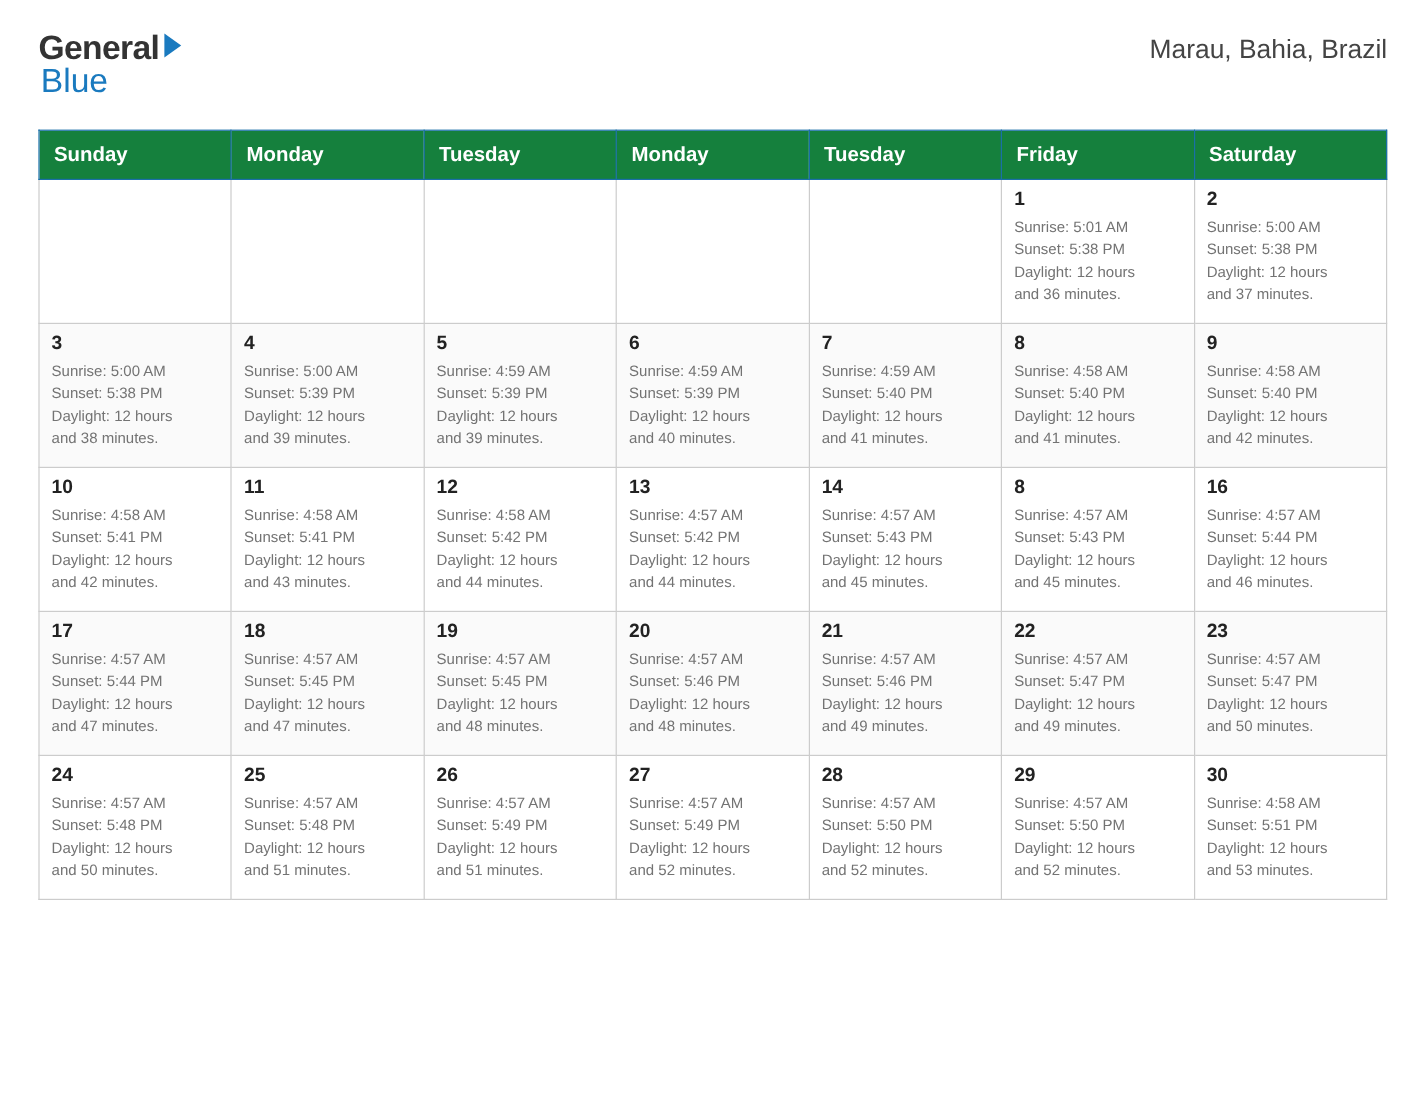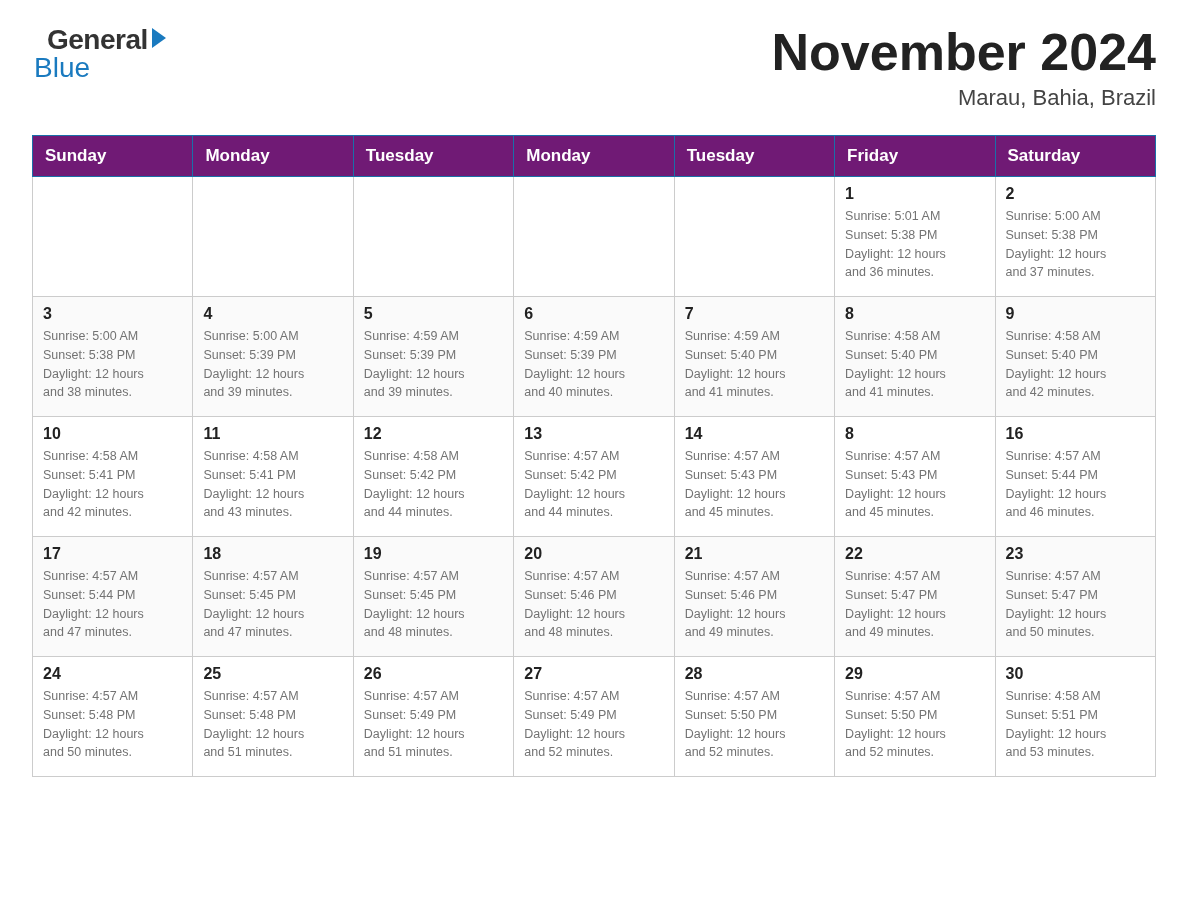--- a/index.html
+++ b/index.html
@@ -17,21 +17,20 @@
       margin-bottom: 24px;
     }
     .logo {
       display: flex;
       flex-direction: column;
       align-items: flex-start;
     }
     .logo-top {
       display: flex;
       align-items: center;
-      margin-left: 15px;
     }
     .logo-general {
       font-size: 28px;
       font-weight: bold;
       color: #333;
       letter-spacing: -0.5px;
     }
     .logo-triangle {
       width: 0;
       height: 0;
@@ -98,36 +97,35 @@
     .empty-cell {
       background: #f9f9f9;
     }
     tr:nth-child(even) td {
       background: #fafafa;
     }
     tr:nth-child(odd) td {
       background: #fff;
     }
     .calendar-table thead tr th {
-      background: #701a75;
+      background: #15803d;
     }
   </style>
 </head>
 <body>
 
 <div class="header-area">
   <div class="logo">
     <div class="logo-top">
       <span class="logo-general">General</span>
       <div class="logo-triangle"></div>
     </div>
     <span class="logo-blue">Blue</span>
   </div>
   <div class="title-area">
-    <div class="month-title">November 2024</div>
     <div class="location">Marau, Bahia, Brazil</div>
   </div>
 </div>
 
 <table class="calendar-table">
   <thead>
     <tr>
     <th>Sunday</th>
         <th>Monday</th>
         <th>Tuesday</th>

